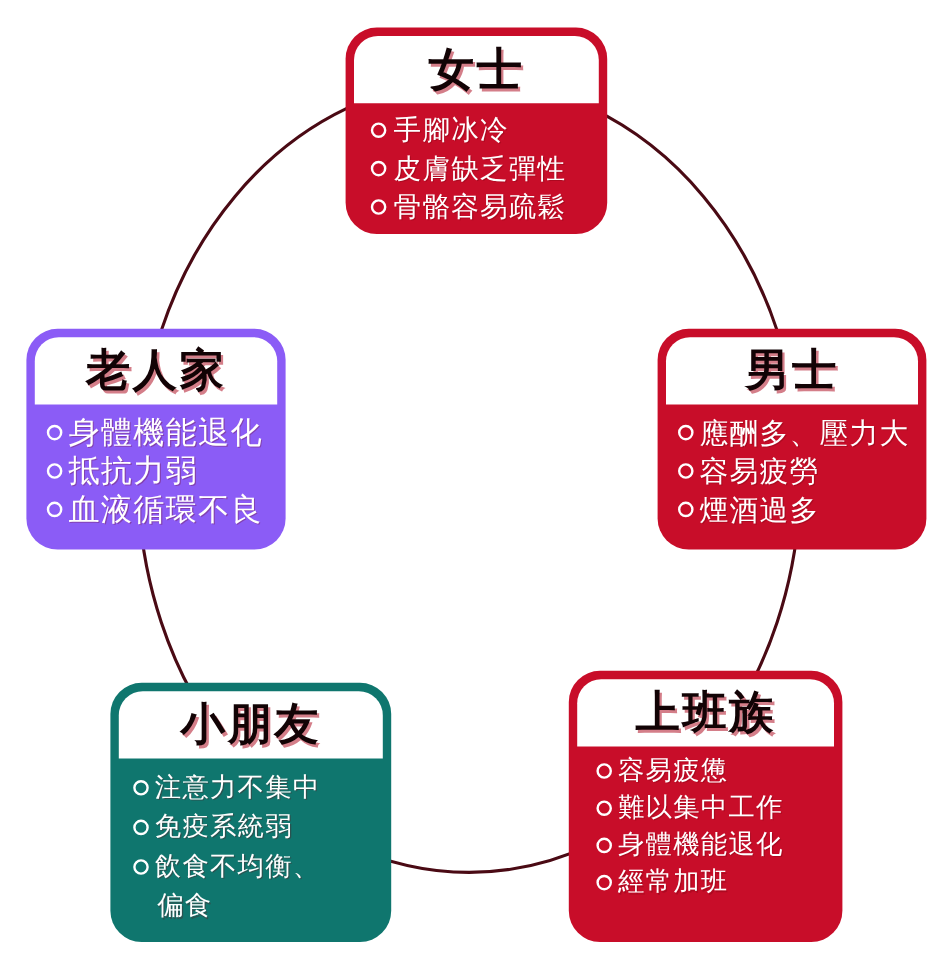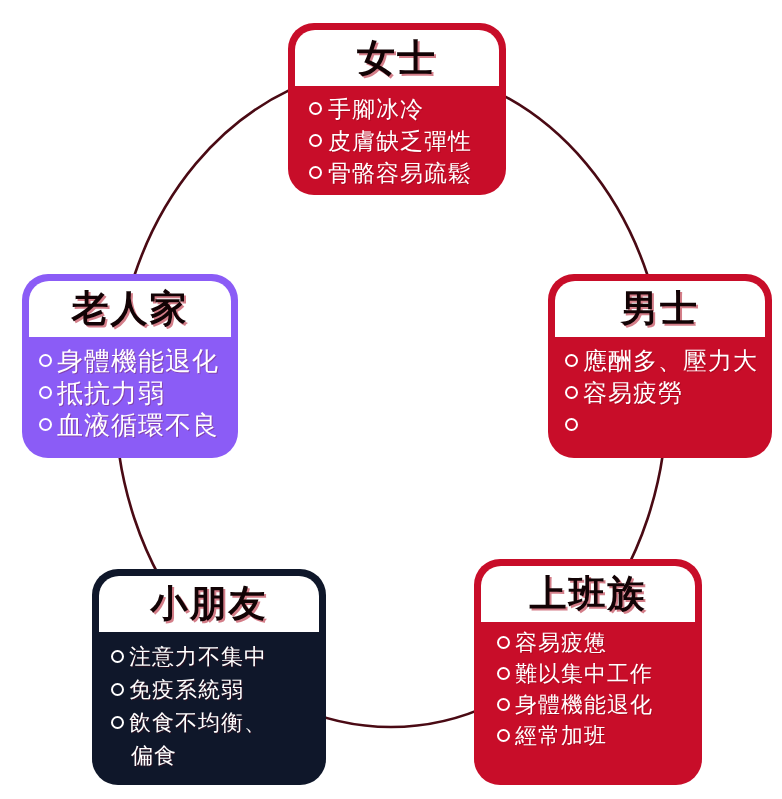--- a/index.html
+++ b/index.html
@@ -184,25 +184,26 @@
       <div class="bullet-row" style="color: rgb(255, 255, 255);">
         <span class="bullet-mark"></span>
         <span class="bullet-text">應酬多、壓力大</span>
       </div>
       <div class="bullet-row" style="color: rgb(255, 255, 255);">
         <span class="bullet-mark"></span>
         <span class="bullet-text">容易疲勞</span>
       </div>
       <div class="bullet-row" style="color: rgb(255, 255, 255);">
         <span class="bullet-mark"></span>
-      </div>
-    </div>
-  </div>
-
-  <div class="card" id="card-kids" style="background: #0f172a;">
+        <span class="bullet-text">煙酒過多</span>
+      </div>
+    </div>
+  </div>
+
+  <div class="card" id="card-kids" style="background: #0f766e;">
     <div class="card-head" style="background: rgb(255, 255, 255);">
       <span class="card-title" style="color: rgb(18, 3, 5);">小朋友</span>
     </div>
     <div class="card-body">
       <div class="bullet-row" style="color: rgb(255, 255, 255);">
         <span class="bullet-mark"></span>
         <span class="bullet-text">注意力不集中</span>
       </div>
       <div class="bullet-row" style="color: rgb(255, 255, 255);">
         <span class="bullet-mark"></span>

